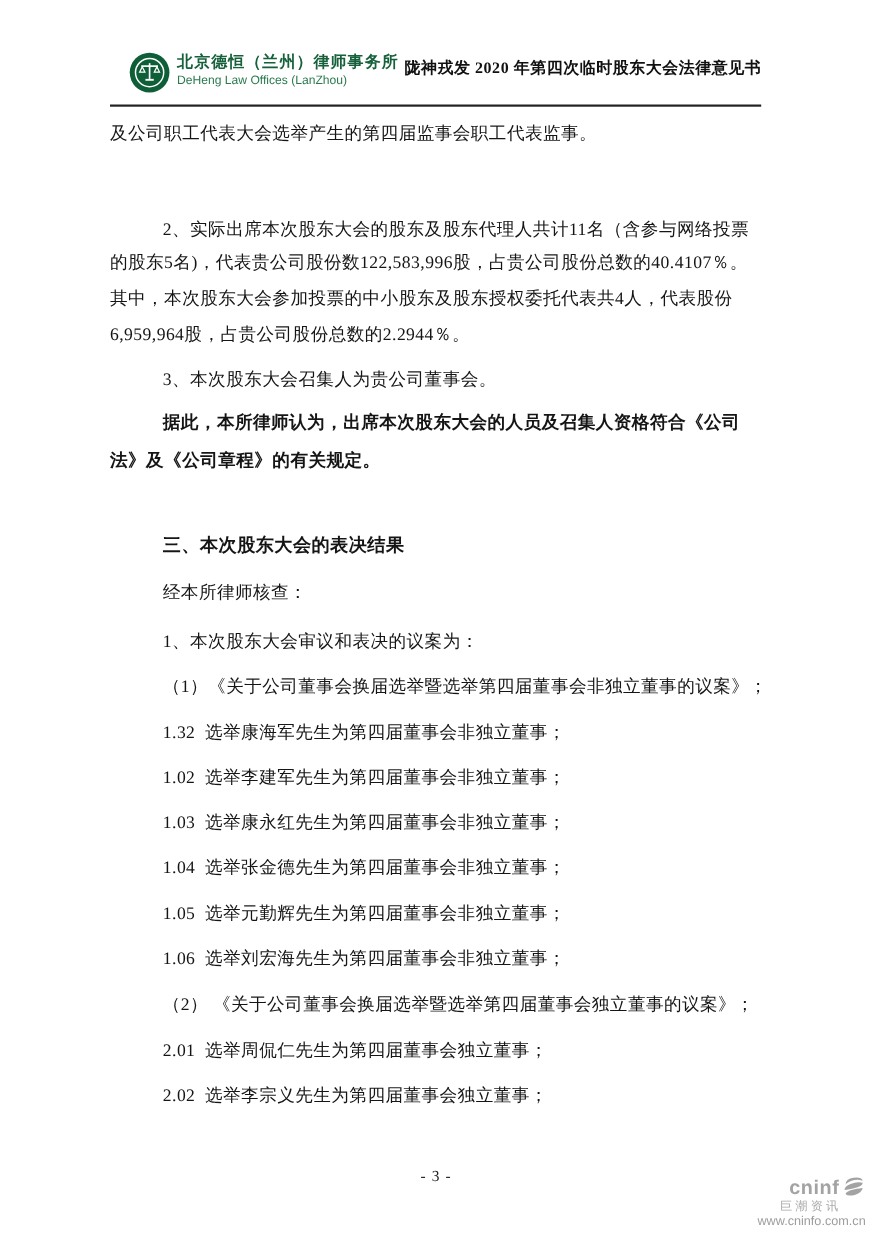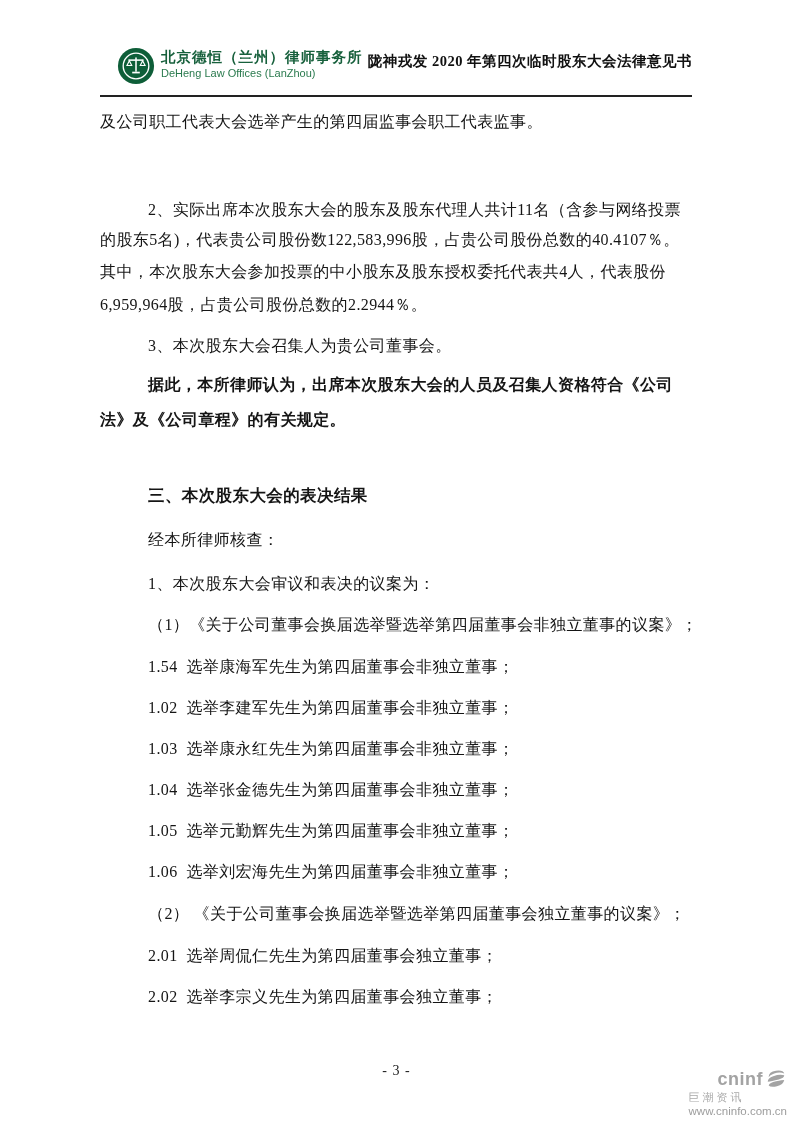--- a/index.html
+++ b/index.html
@@ -33,21 +33,21 @@
   .ind{left:148px;}
   .b{font-weight:bold;}
   .heading{font-size:16.5px;}
   
   .pagenum{
     position:absolute;left:0;top:1063px;width:100%;
     text-align:center;font-size:14px;color:#222;letter-spacing:1px;
   }
   .cninfo{
     position:absolute;right:6px;top:1068px;
-    color:#a3a3a3;
+    text-align:right;color:#a3a3a3;
     font-family:"Liberation Sans","DejaVu Sans",sans-serif;
     line-height:1;
   }
   .cninfo-row{display:flex;align-items:center;justify-content:flex-end;}
   .cninfo-word{font-size:18px;font-weight:bold;letter-spacing:0.5px;color:#a3a3a3;}
   .cninfo-swirl{width:22px;height:22px;margin-left:2px;}
   .cninfo-cn{font-size:11px;letter-spacing:3px;margin-top:2px;margin-right:22px;color:#a9a9a9;}
   .cninfo-url{font-size:11.5px;margin-top:3px;color:#9d9d9d;}
 </style>
 </head>
@@ -80,21 +80,21 @@
   <div class="ln" style="top:229px">的股东5名)，代表贵公司股份数122,583,996股，占贵公司股份总数的40.4107％。</div>
   <div class="ln" style="top:261px">其中，本次股东大会参加投票的中小股东及股东授权委托代表共4人，代表股份</div>
   <div class="ln" style="top:294px">6,959,964股，占贵公司股份总数的2.2944％。</div>
   <div class="ln ind" style="top:335px">3、本次股东大会召集人为贵公司董事会。</div>
   <div class="ln b" style="top:409px">法》及《公司章程》的有关规定。</div>
   <div class="ln ind b" style="top:374px">据此，本所律师认为，出席本次股东大会的人员及召集人资格符合《公司</div>
   <div class="ln ind b heading" style="top:485px">三、本次股东大会的表决结果</div>
   <div class="ln ind" style="top:529px">经本所律师核查：</div>
   <div class="ln ind" style="top:573px">1、本次股东大会审议和表决的议案为：</div>
   <div class="ln ind" style="top:614px">（1）《关于公司董事会换届选举暨选举第四届董事会非独立董事的议案》；</div>
-  <div class="ln ind" style="top:656px">1.54  选举康海军先生为第四届董事会非独立董事；</div>
+  <div class="ln ind" style="top:656px">1.32  选举康海军先生为第四届董事会非独立董事；</div>
   <div class="ln ind" style="top:697px">1.02  选举李建军先生为第四届董事会非独立董事；</div>
   <div class="ln ind" style="top:738px">1.03  选举康永红先生为第四届董事会非独立董事；</div>
   <div class="ln ind" style="top:779px">1.04  选举张金德先生为第四届董事会非独立董事；</div>
   <div class="ln ind" style="top:820px">1.05  选举元勤辉先生为第四届董事会非独立董事；</div>
   <div class="ln ind" style="top:861px">1.06  选举刘宏海先生为第四届董事会非独立董事；</div>
   <div class="ln ind" style="top:903px">（2） 《关于公司董事会换届选举暨选举第四届董事会独立董事的议案》；</div>
   <div class="ln ind" style="top:945px">2.01  选举周侃仁先生为第四届董事会独立董事；</div>
   <div class="ln ind" style="top:986px">2.02  选举李宗义先生为第四届董事会独立董事；</div>
 
   <div class="pagenum">- 3 -</div>

